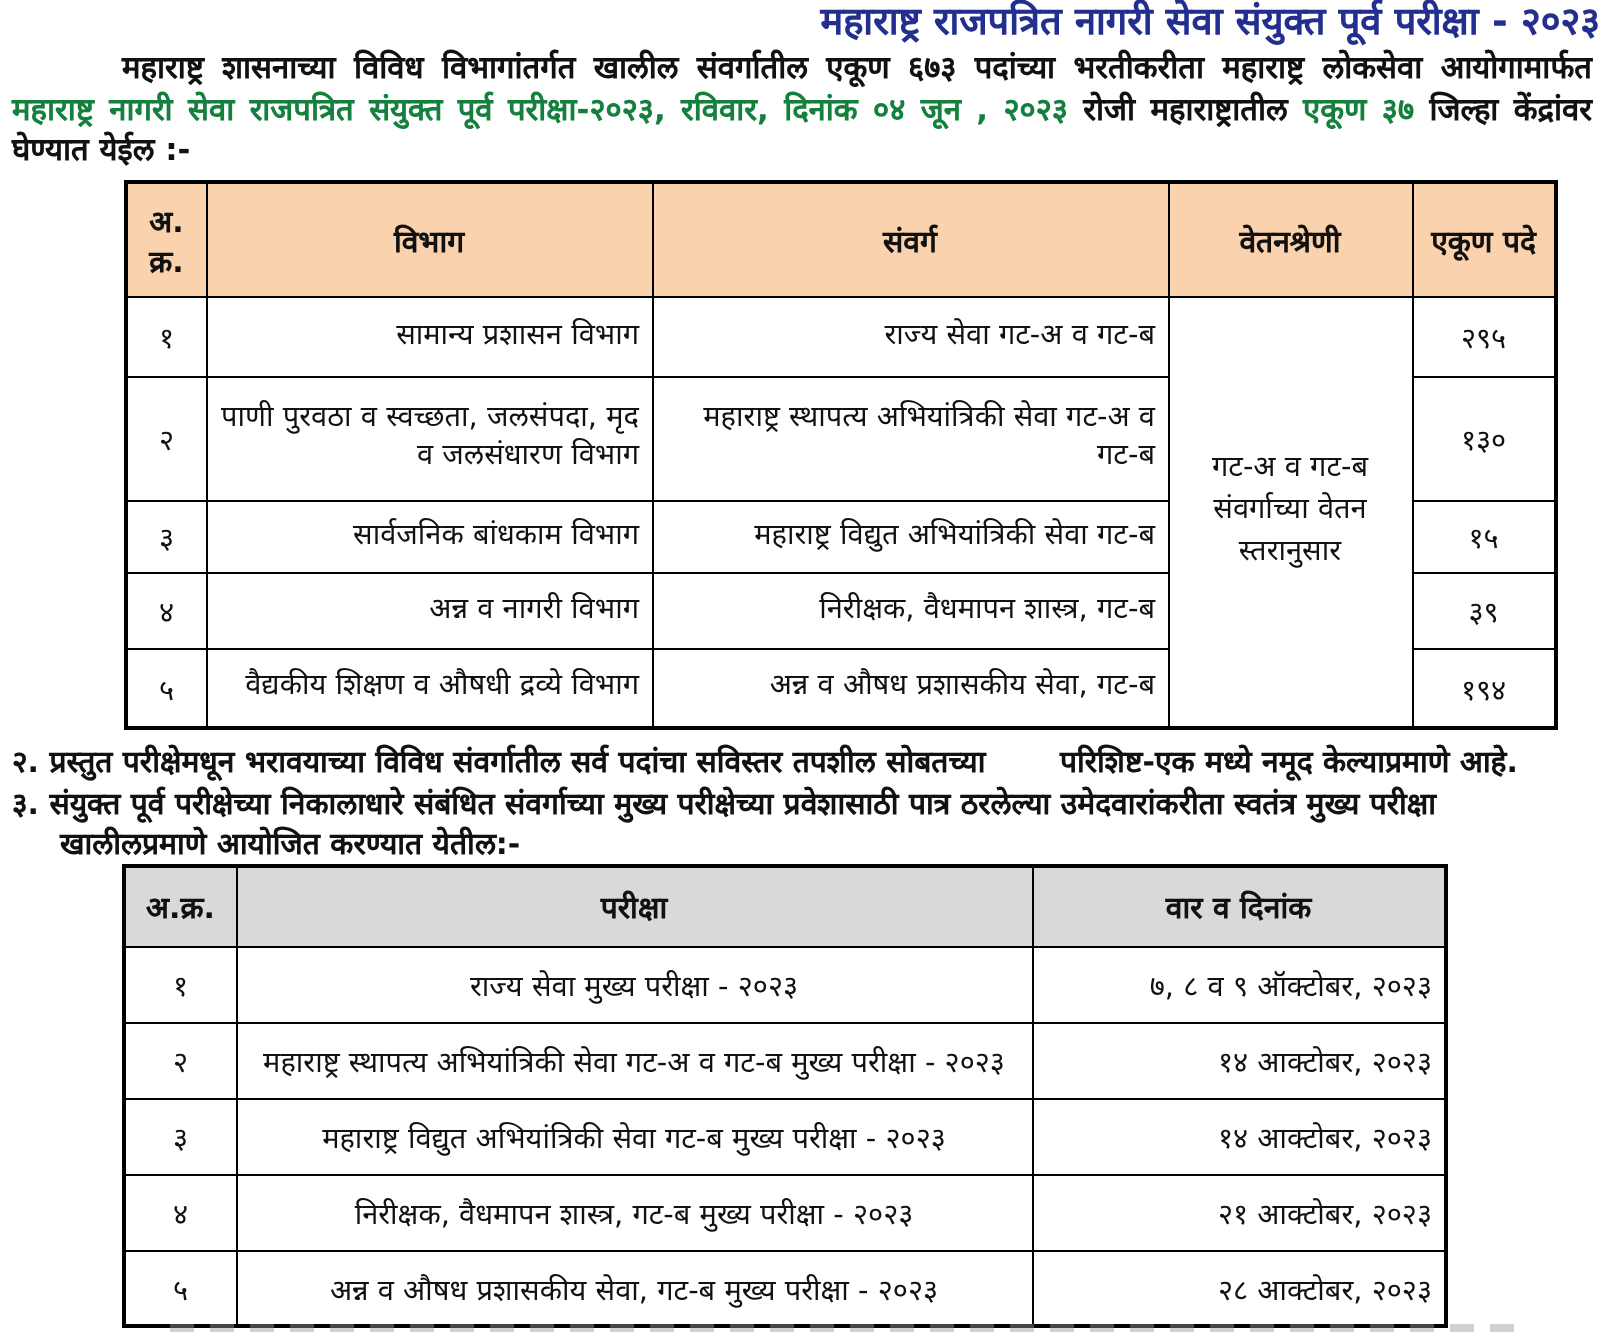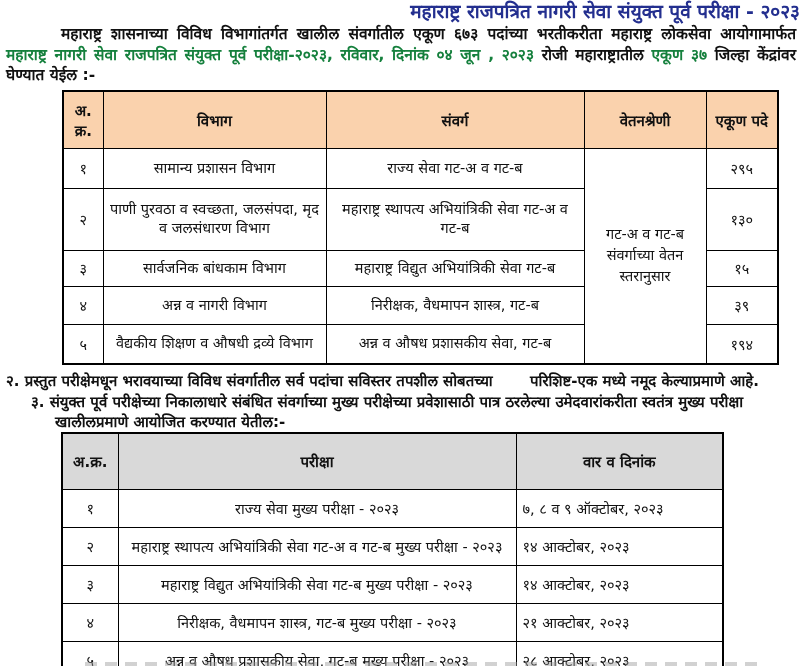--- a/index.html
+++ b/index.html
@@ -25,36 +25,36 @@
     border:1.6px solid #000;font-weight:normal;font-size:14.5px;
     vertical-align:middle;overflow:hidden;padding:2px 6px;
   }
   .doc-table{border:2.5px solid #000;}
   .t1{left:62px;top:90px;width:715px;}
   .t1 th{background:#fad2ad;font-weight:bold;font-size:15px;text-align:center;}
   .t1 .hdr{height:57px;}
   .t1 .r1{height:40px;} .t1 .r2{height:62px;} .t1 .r3{height:36px;}
   .t1 .r4{height:38px;} .t1 .r5{height:40px;}
   .cell-sr,.cell-posts{text-align:center;}
-  .cell-dept,.cell-cadre{text-align:center;padding-left:10px;line-height:19px;}
+  .cell-dept,.cell-cadre{text-align:right;padding-left:10px;line-height:19px;}
   .pay-note{text-align:center;line-height:21px;padding:0 14px;margin-left:15px;}
   .numbered{
     position:absolute;left:6px;right:6px;
     font-size:15px;font-weight:600;line-height:20px;color:#111;
   }
   .p2{top:371px;}
-  .p3{top:392px;padding-left:24px;text-indent:-24px;margin-left:25px;}
+  .p3{top:392px;padding-left:24px;text-indent:-24px;}
   .kw{font-weight:800;margin-left:32px;}
   .pnum{font-weight:bold;}
   .t2{left:61px;top:432px;width:661px;}
   .t2 th{background:#d9d9d9;font-weight:bold;font-size:15px;text-align:center;}
-  .t2 .hdr{height:56px;}
+  .t2 .hdr{height:40px;}
   .t2 .row{height:38px;}
   .cell-exam{text-align:center;padding-left:10px;}
-  .cell-date{text-align:left;}
+  .cell-date{text-align:right;}
   .cutoff{
     position:absolute;top:662px;left:85px;width:675px;height:4px;opacity:.45;
     background:repeating-linear-gradient(90deg,#9a9a9a 0 12px,transparent 12px 20px);
   }
 </style>
 </head>
 <body>
 
 <div class="page-title">महाराष्ट्र राजपत्रित नागरी सेवा संयुक्त पूर्व परीक्षा - २०२३</div>
 

